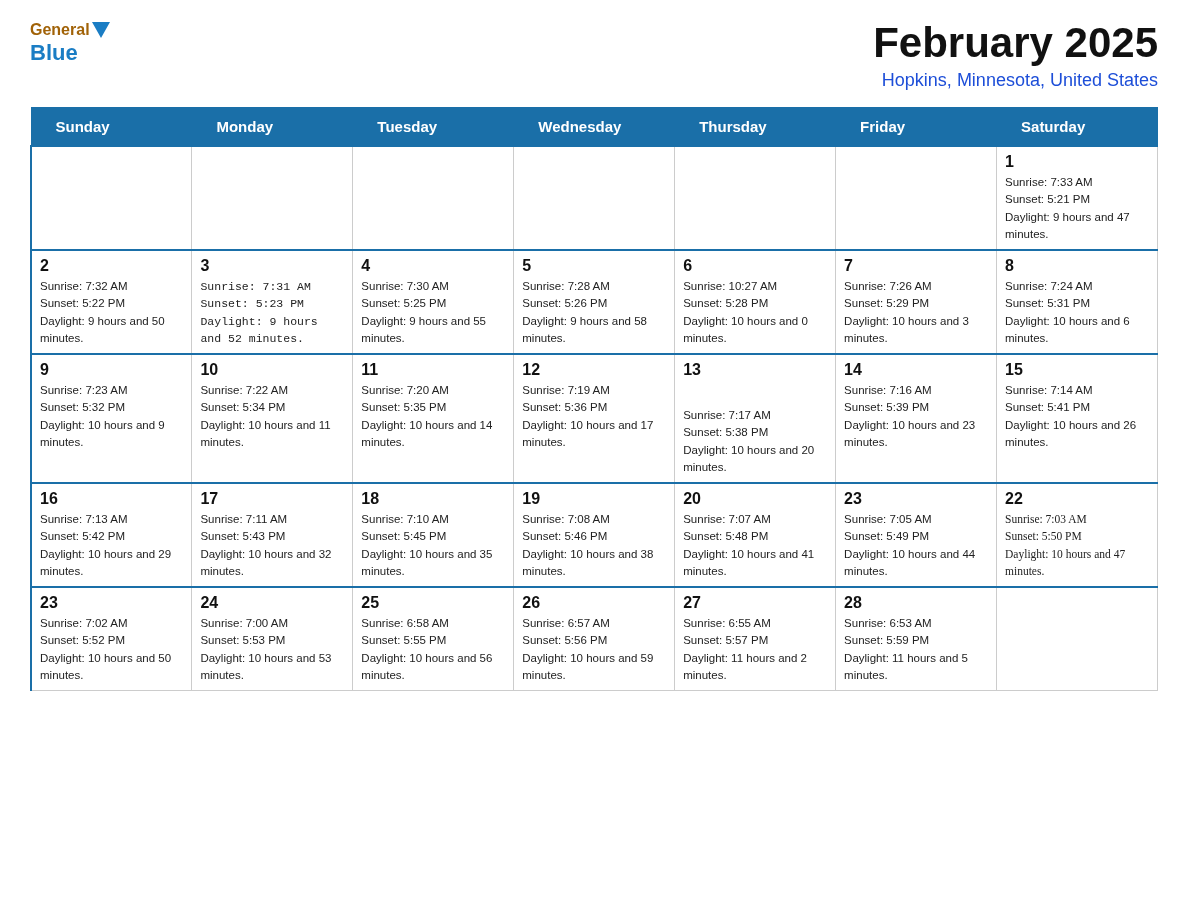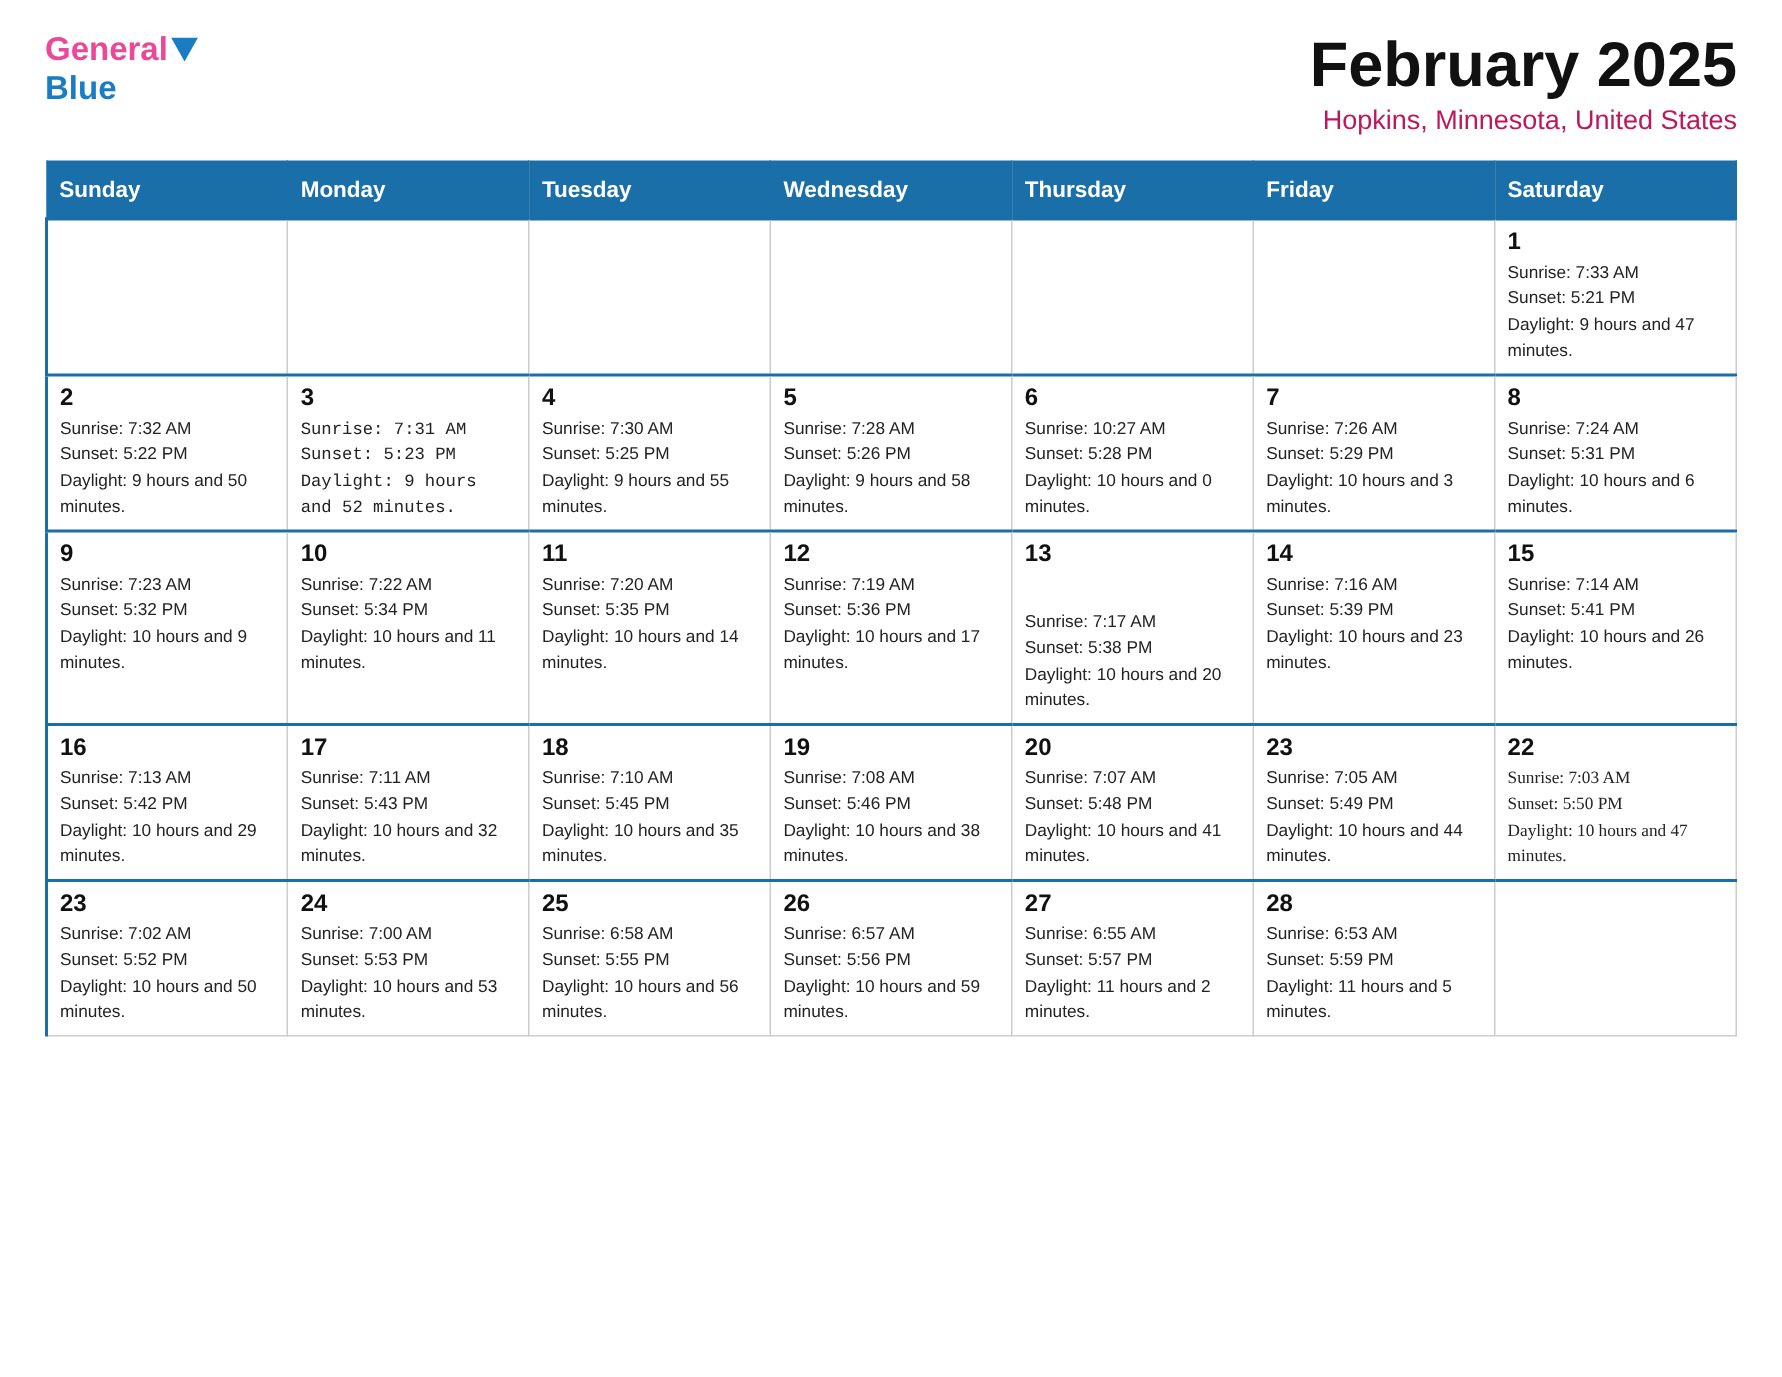--- a/index.html
+++ b/index.html
@@ -10,23 +10,23 @@
       width: 1188px;
       min-height: 918px;
     }
     .header {
       display: flex;
       justify-content: space-between;
       align-items: flex-start;
       margin-bottom: 16px;
     }
     .logo-text-general {
-      font-size: 22px;
-      font-weight: bold;
-      color: #ec4899;
+      font-size: 16px;
+      font-weight: bold;
+      color: #a16207;
     }
     .logo-text-blue {
       font-size: 22px;
       font-weight: bold;
       color: #1a7dc4;
     }
     .logo-wrapper {
       display: flex;
       flex-direction: column;
       align-items: flex-start;
@@ -37,34 +37,34 @@
       text-align: right;
     }
     .month-title {
       font-size: 42px;
       font-weight: bold;
       color: #111;
       line-height: 1.1;
     }
     .location-subtitle {
       font-size: 18px;
-      color: #be185d;
+      color: #1d4ed8;
       margin-top: 4px;
     }
     table {
       width: 100%;
       border-collapse: collapse;
       table-layout: fixed;
     }
     thead th {
       background-color: #1a6fa8;
       color: #fff;
       font-size: 15px;
       font-weight: bold;
-      padding: 10px 8px;
+      padding: 10px 24px;
       text-align: left;
       border: 1px solid #1a6fa8;
     }
     tbody td {
       vertical-align: top;
       border: 1px solid #ccc;
       padding: 6px 8px;
       min-height: 90px;
       height: 100px;
     }

